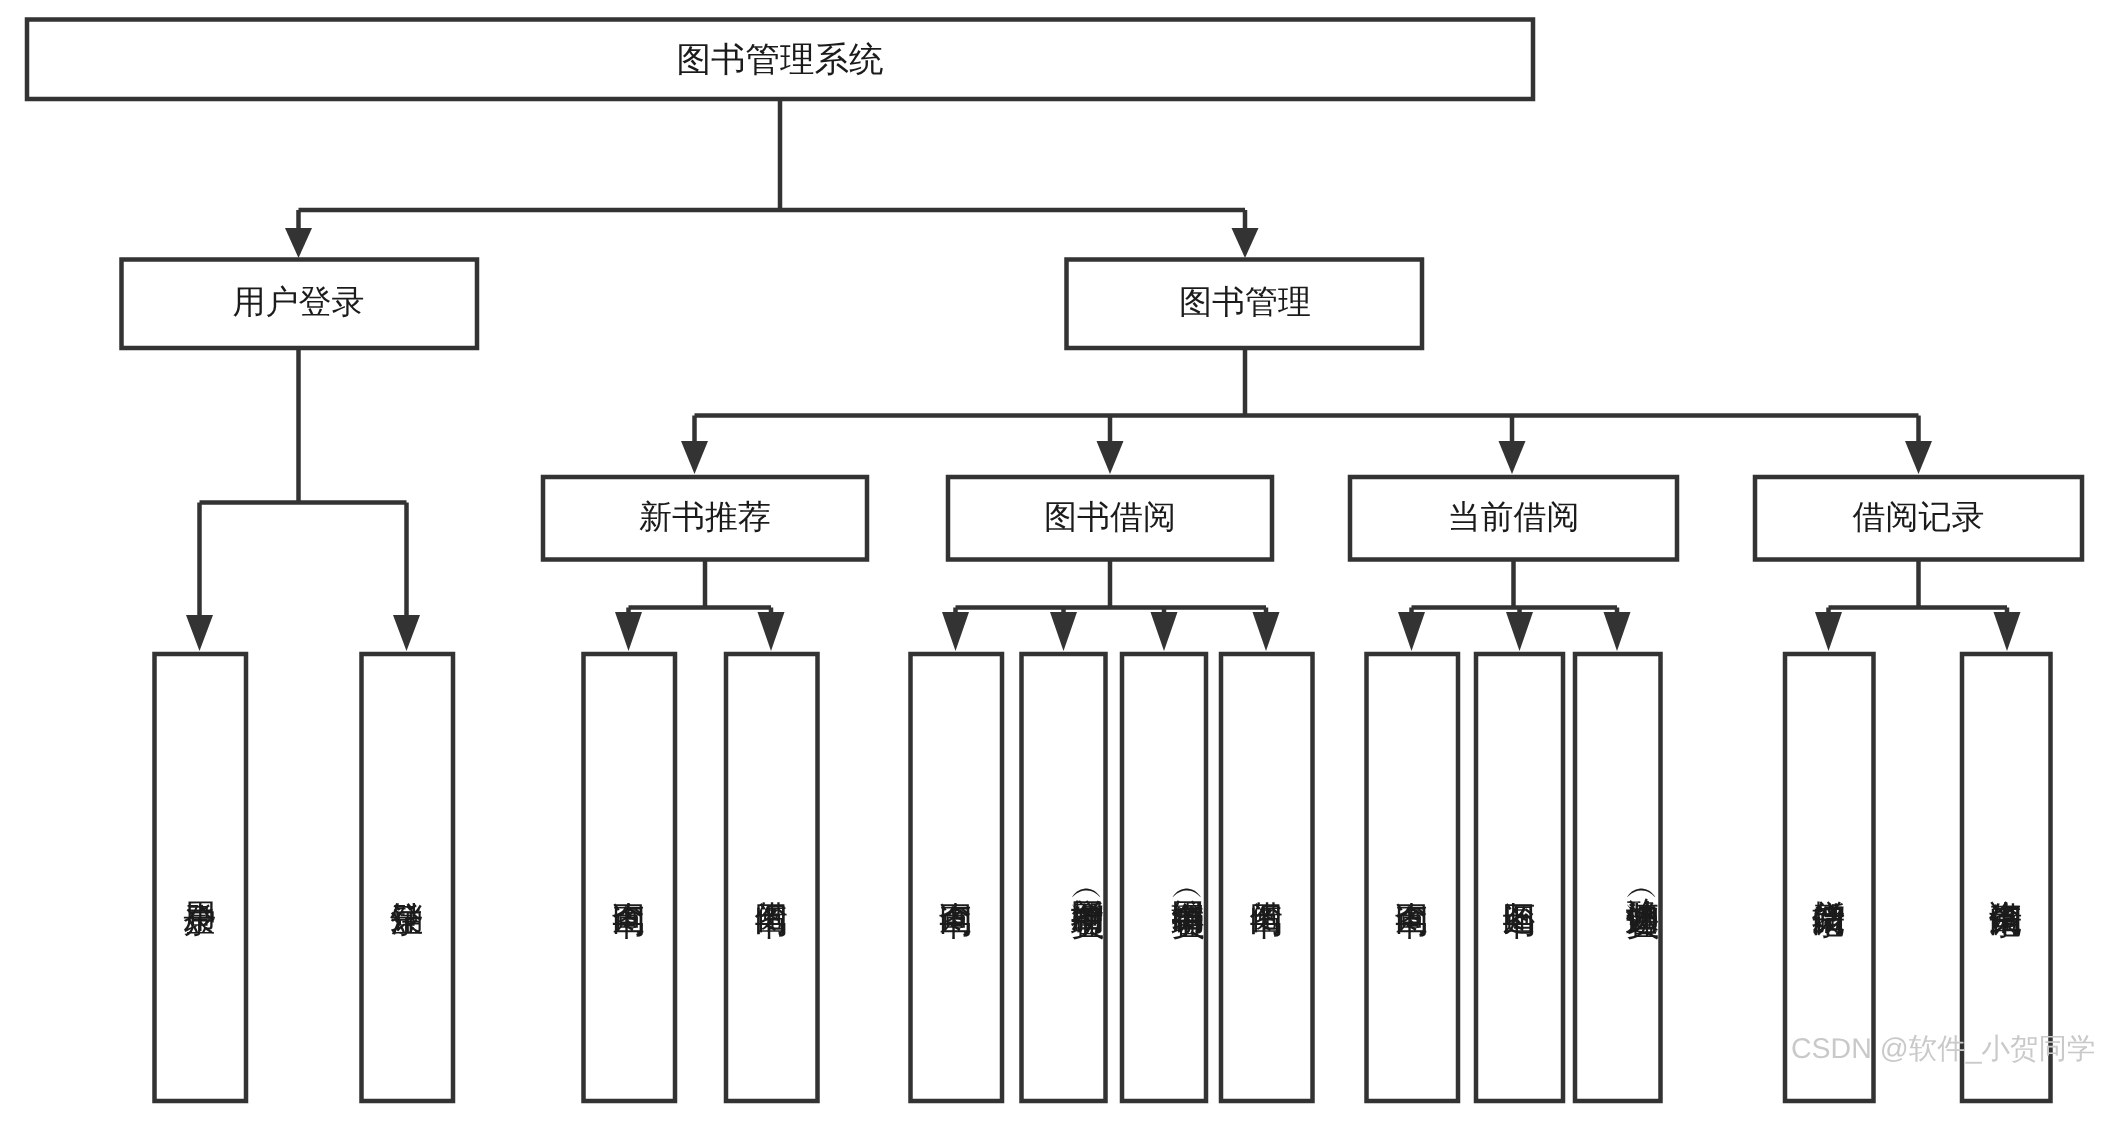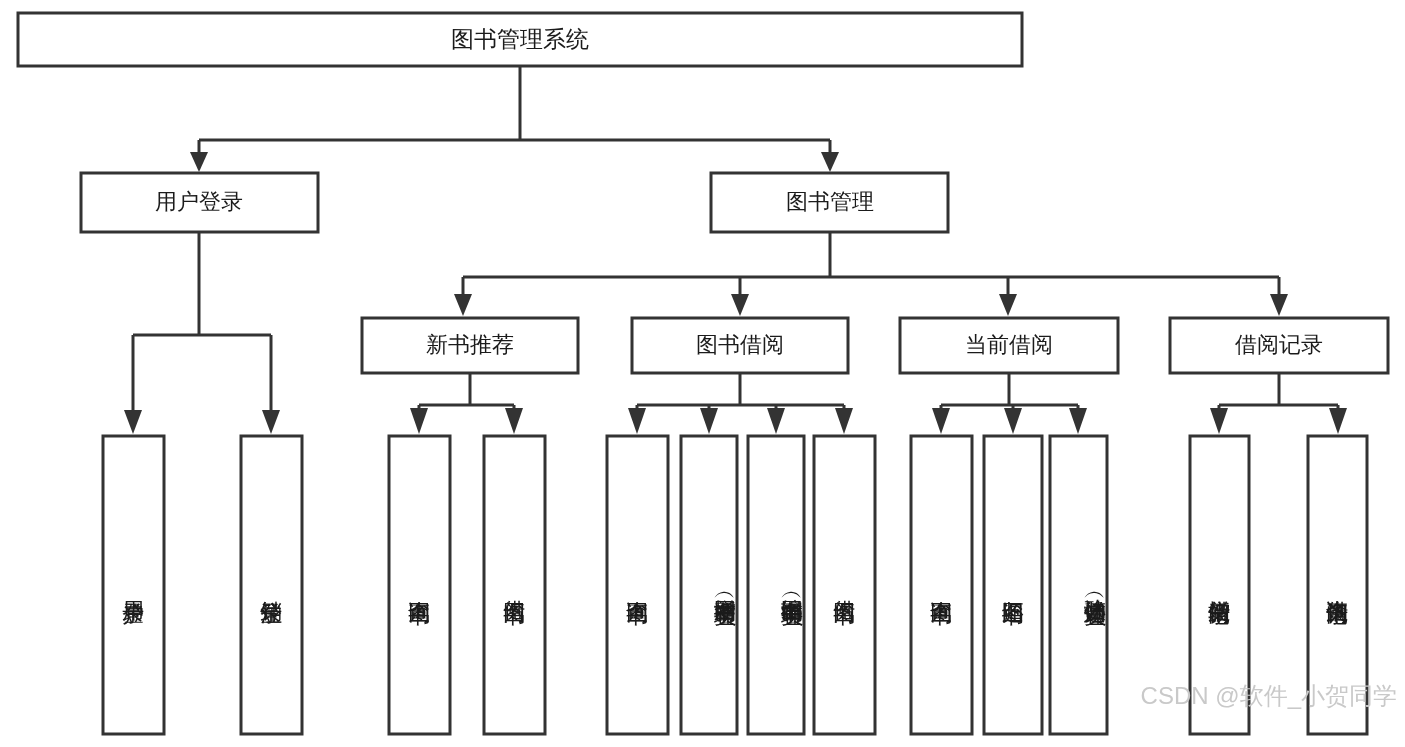--- a/index.html
+++ b/index.html
@@ -61,21 +61,21 @@
     display: flex;
     align-items: center;
     justify-content: center;
     pointer-events: none;
   }
   .watermark {
     position: absolute;
     right: 8px;
     bottom: 6px;
     font-family: "Liberation Sans", "DejaVu Sans", sans-serif;
-    font-size: 24px;
+    font-size: 19px;
     color: #c9c9c9;
     white-space: nowrap;
   }
 </style>
 </head>
 <body>
 
 <div id="diagram-root">
 
   <svg class="diagram" viewBox="0 0 1405 747" xmlns="http://www.w3.org/2000/svg">

